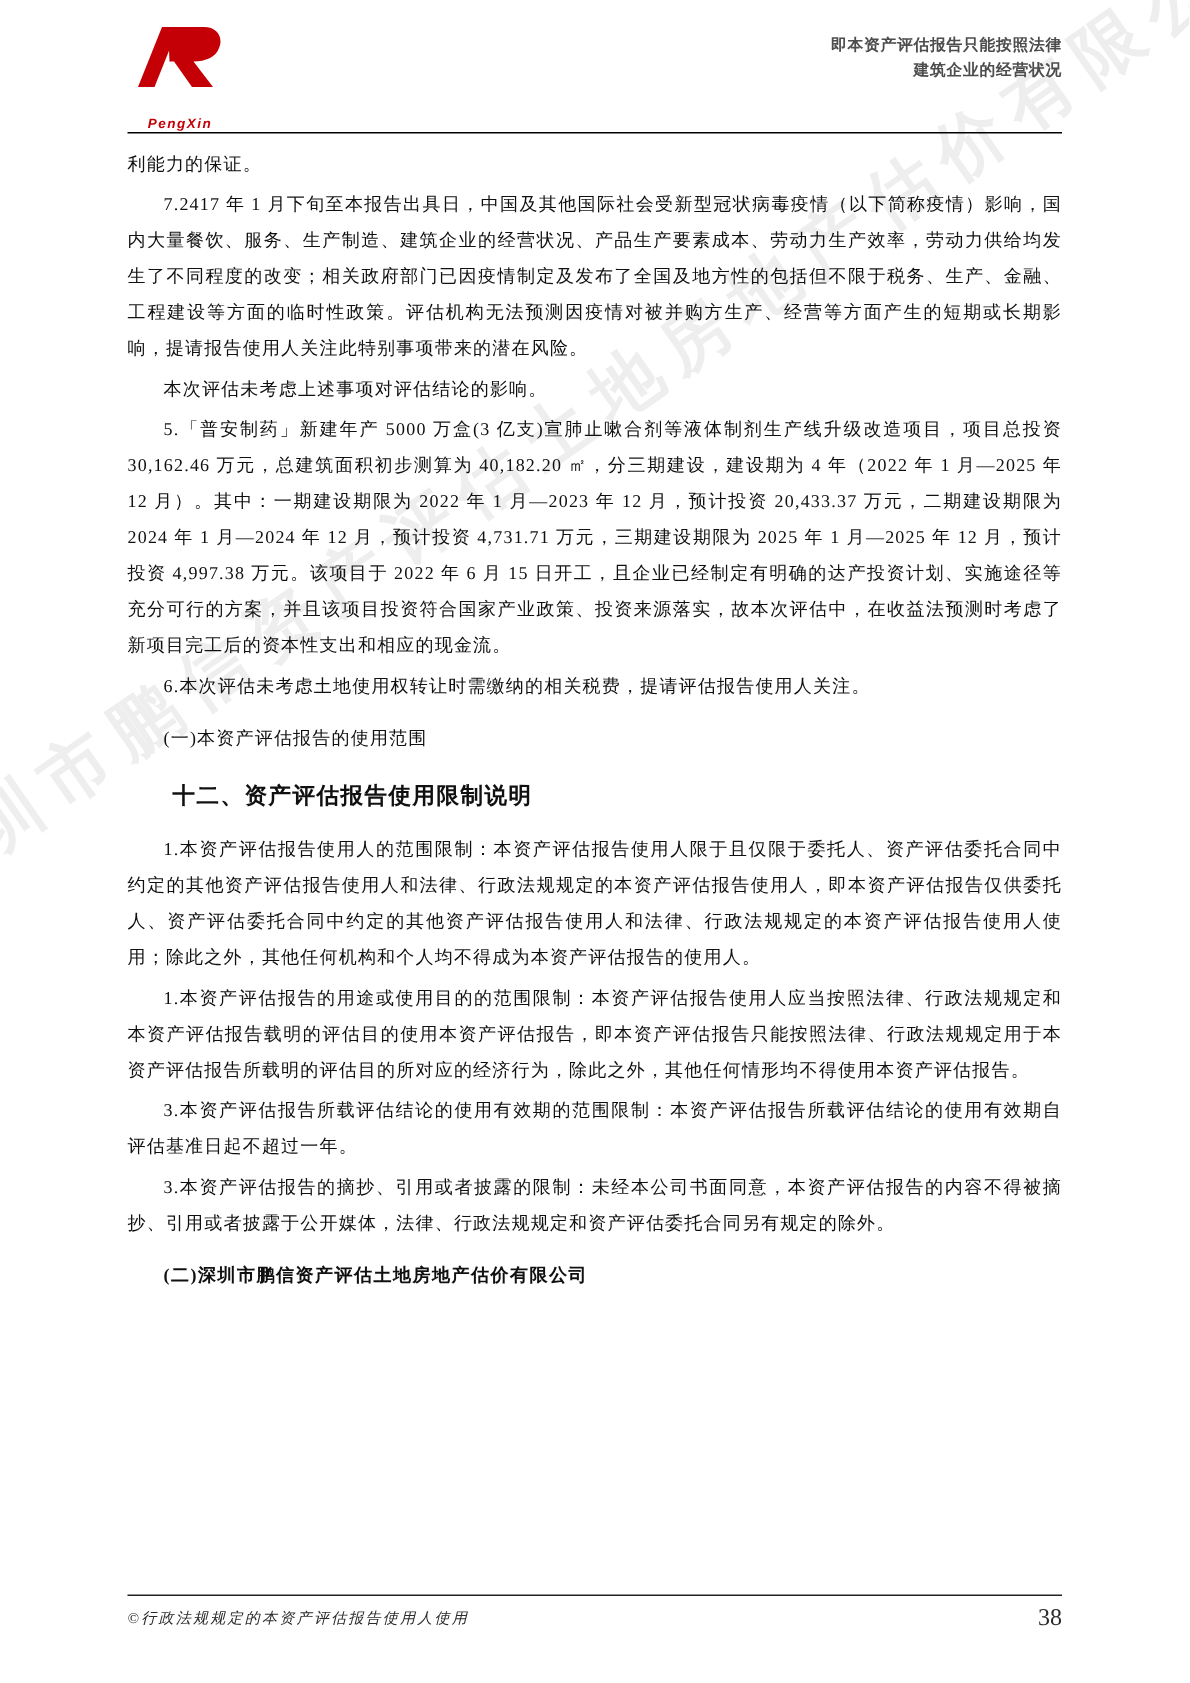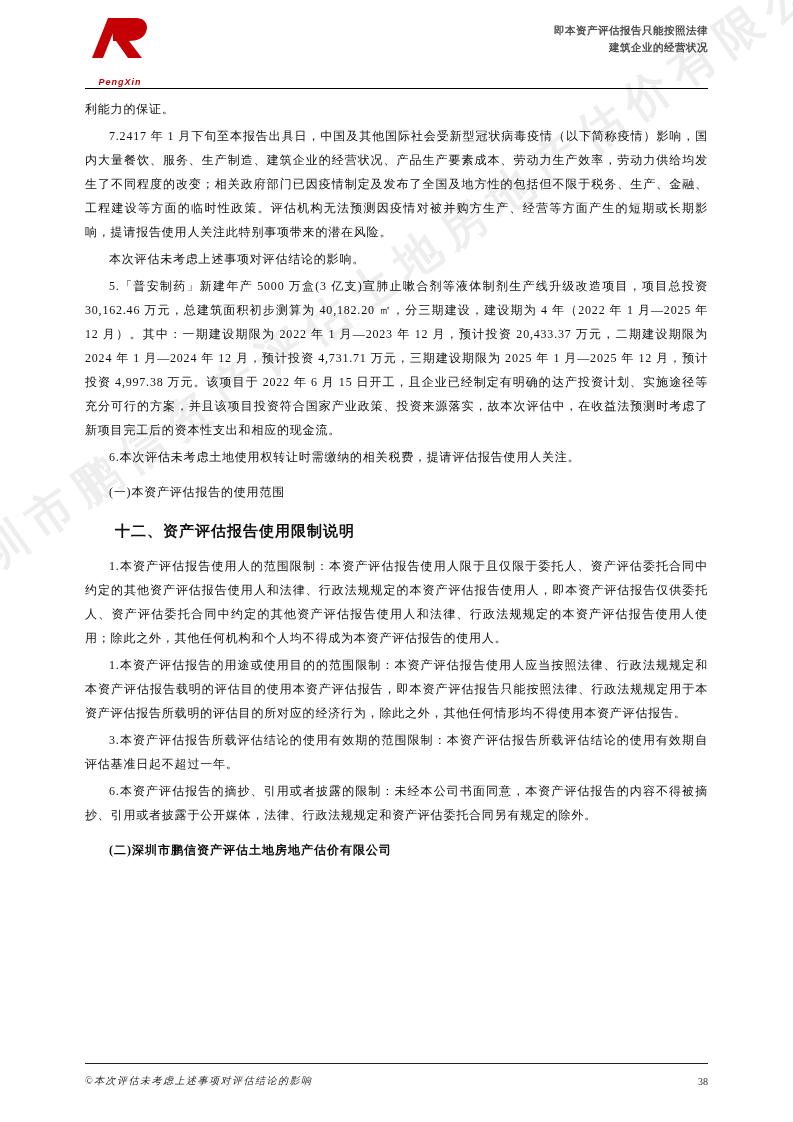--- a/index.html
+++ b/index.html
@@ -75,21 +75,21 @@
   .footer-row{
     position:absolute;bottom:34px;left:85px;right:85px;
     display:flex;justify-content:space-between;align-items:center;
     z-index:2;
   }
   .footer-company{
     font-size:10px;color:#2b2b2b;letter-spacing:1.5px;
     font-style:italic;
   }
   .footer-page{
-    font-size:10px;color:#2b2b2b;
+    font-size:16px;color:#2b2b2b;
   }
 </style>
 </head>
 <body>
 
 <div class="page">
 
   <div class="watermark">深圳市鹏信资产评估土地房地产估价有限公司</div>
 
   <div class="header">
@@ -114,23 +114,23 @@
     <p class="para plain">利能力的保证。</p>
     <p class="para indent">7.2417 年 1 月下旬至本报告出具日，中国及其他国际社会受新型冠状病毒疫情（以下简称疫情）影响，国内大量餐饮、服务、生产制造、建筑企业的经营状况、产品生产要素成本、劳动力生产效率，劳动力供给均发生了不同程度的改变；相关政府部门已因疫情制定及发布了全国及地方性的包括但不限于税务、生产、金融、工程建设等方面的临时性政策。评估机构无法预测因疫情对被并购方生产、经营等方面产生的短期或长期影响，提请报告使用人关注此特别事项带来的潜在风险。</p>
     <p class="para indent">本次评估未考虑上述事项对评估结论的影响。</p>
     <p class="para indent">5.「普安制药」新建年产 5000 万盒(3 亿支)宣肺止嗽合剂等液体制剂生产线升级改造项目，项目总投资 30,162.46 万元，总建筑面积初步测算为 40,182.20 ㎡，分三期建设，建设期为 4 年（2022 年 1 月—2025 年 12 月）。其中：一期建设期限为 2022 年 1 月—2023 年 12 月，预计投资 20,433.37 万元，二期建设期限为 2024 年 1 月—2024 年 12 月，预计投资 4,731.71 万元，三期建设期限为 2025 年 1 月—2025 年 12 月，预计投资 4,997.38 万元。该项目于 2022 年 6 月 15 日开工，且企业已经制定有明确的达产投资计划、实施途径等充分可行的方案，并且该项目投资符合国家产业政策、投资来源落实，故本次评估中，在收益法预测时考虑了新项目完工后的资本性支出和相应的现金流。</p>
     <p class="para indent">6.本次评估未考虑土地使用权转让时需缴纳的相关税费，提请评估报告使用人关注。</p>
     <p class="para h2">(一)本资产评估报告的使用范围</p>
     <p class="para h1">十二、资产评估报告使用限制说明</p>
     <p class="para indent">1.本资产评估报告使用人的范围限制：本资产评估报告使用人限于且仅限于委托人、资产评估委托合同中约定的其他资产评估报告使用人和法律、行政法规规定的本资产评估报告使用人，即本资产评估报告仅供委托人、资产评估委托合同中约定的其他资产评估报告使用人和法律、行政法规规定的本资产评估报告使用人使用；除此之外，其他任何机构和个人均不得成为本资产评估报告的使用人。</p>
     <p class="para indent">1.本资产评估报告的用途或使用目的的范围限制：本资产评估报告使用人应当按照法律、行政法规规定和本资产评估报告载明的评估目的使用本资产评估报告，即本资产评估报告只能按照法律、行政法规规定用于本资产评估报告所载明的评估目的所对应的经济行为，除此之外，其他任何情形均不得使用本资产评估报告。</p>
     <p class="para indent">3.本资产评估报告所载评估结论的使用有效期的范围限制：本资产评估报告所载评估结论的使用有效期自评估基准日起不超过一年。</p>
-    <p class="para indent">6.本资产评估报告的摘抄、引用或者披露的限制：未经本公司书面同意，本资产评估报告的内容不得被摘抄、引用或者披露于公开媒体，法律、行政法规规定和资产评估委托合同另有规定的除外。</p>
+    <p class="para indent">3.本资产评估报告的摘抄、引用或者披露的限制：未经本公司书面同意，本资产评估报告的内容不得被摘抄、引用或者披露于公开媒体，法律、行政法规规定和资产评估委托合同另有规定的除外。</p>
     <p class="para h2b">(二)深圳市鹏信资产评估土地房地产估价有限公司</p>
   </div>
 
   <div class="footer-rule"></div>
   <div class="footer-row">
-    <span class="footer-company">©本次评估未考虑上述事项对评估结论的影响</span>
+    <span class="footer-company">©行政法规规定的本资产评估报告使用人使用</span>
     <span class="footer-page">38</span>
   </div>
 
 </div>
 
 </body></html>

